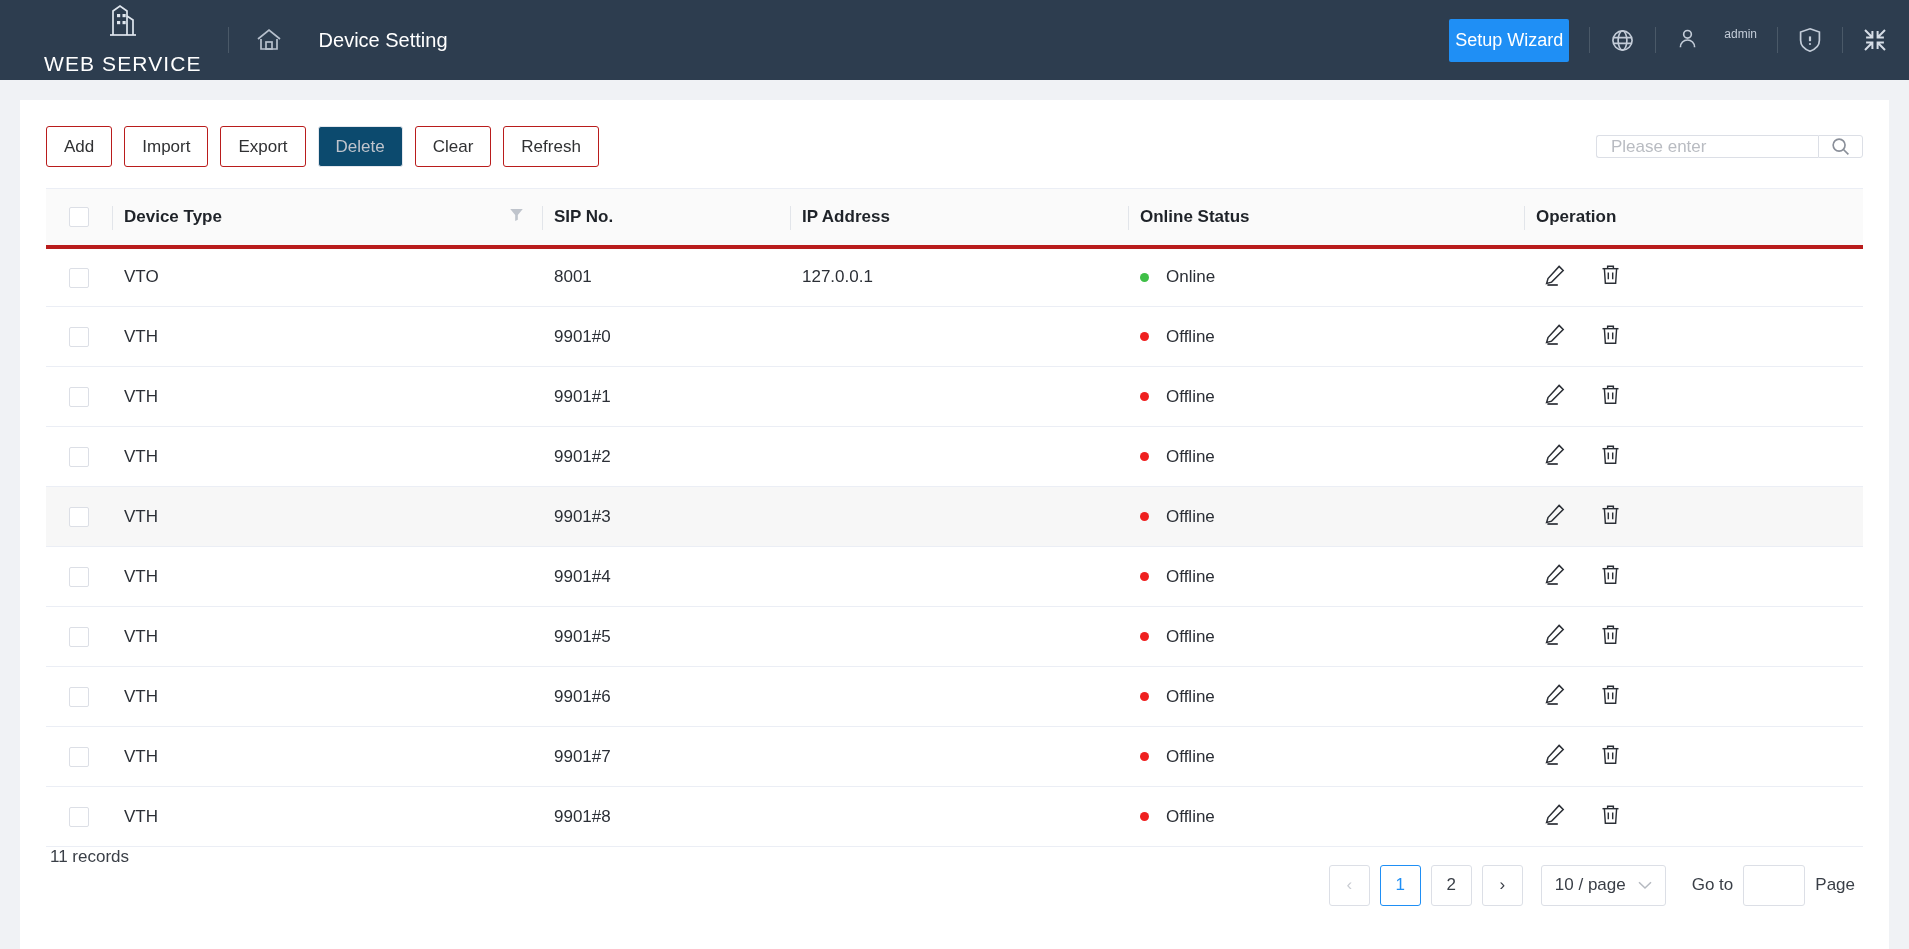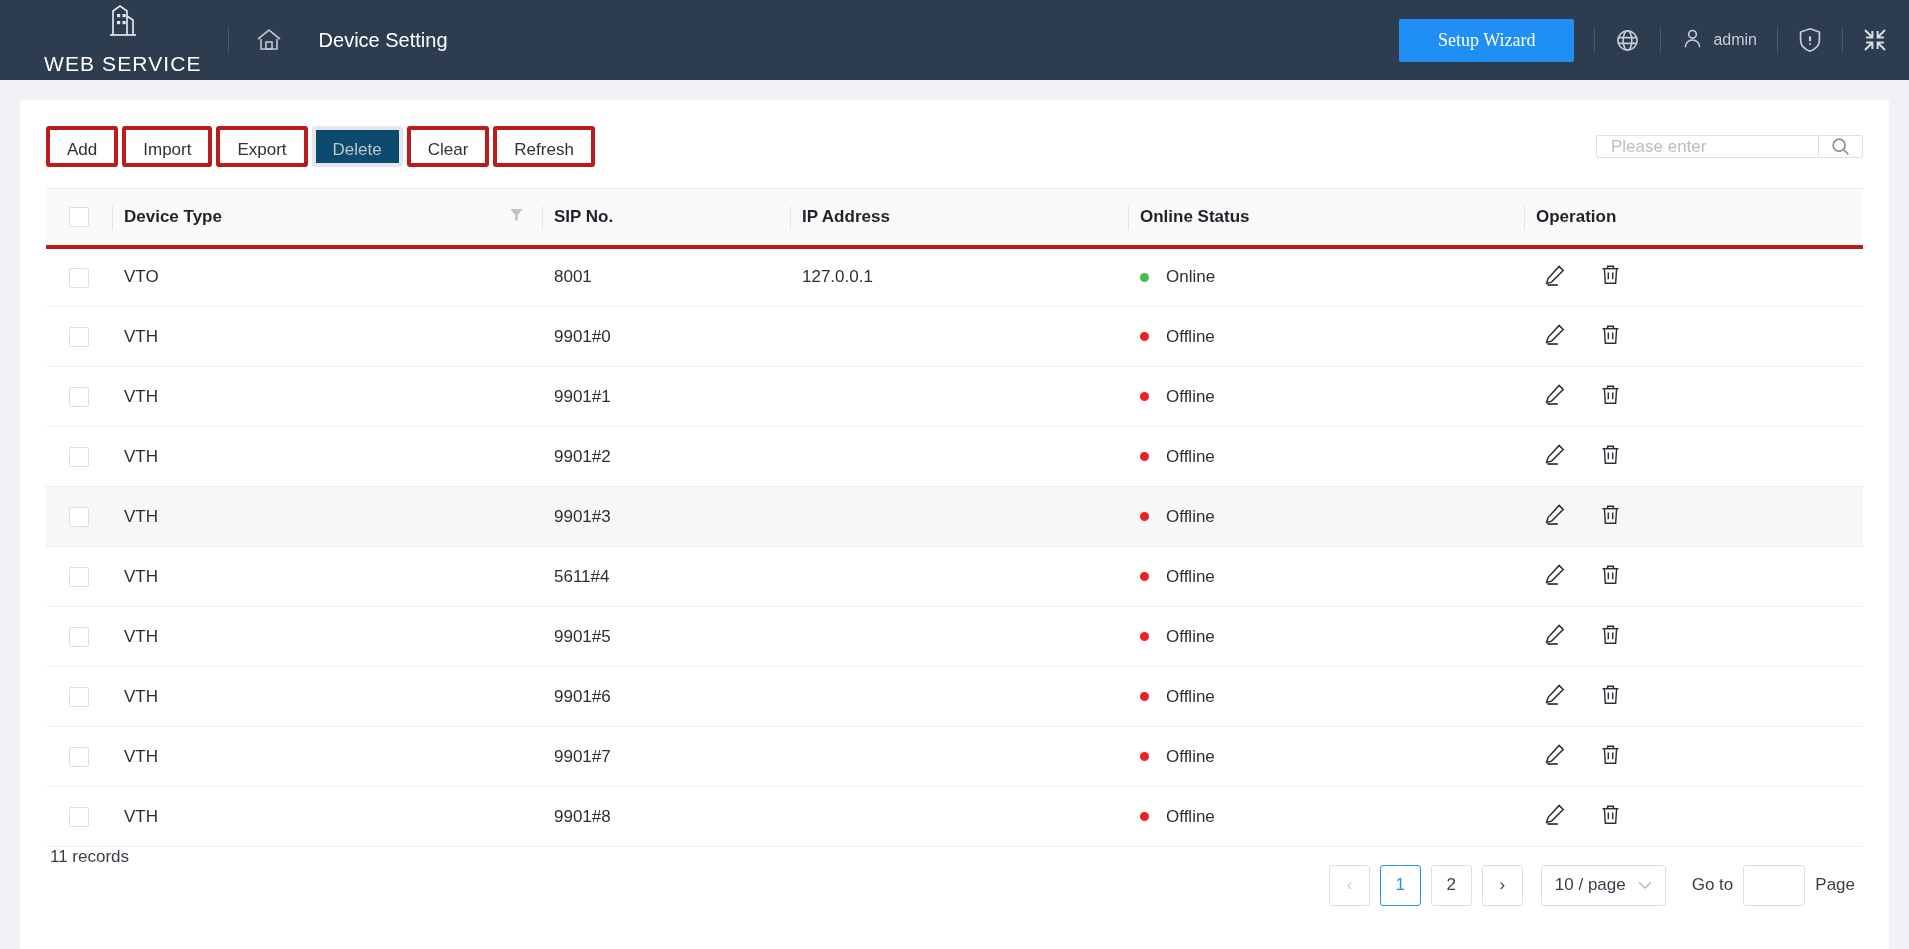--- a/index.html
+++ b/index.html
@@ -48,40 +48,40 @@
     margin-left: auto;
     display: flex;
     align-items: center;
     height: 100%;
   }
   .wizard-btn {
     background: #1f8ff5;
     color: #fff;
     border: none;
     font-size: 18px;
-    font-family: Liberation Serif, serif;
-    padding: 11px 39px;
+    font-family: Liberation Sans, sans-serif;
+    padding: 11px 6px;
     border-radius: 2px;
     cursor: pointer;
     white-space: nowrap;
   }
   .icon-btn {
     display: flex;
     align-items: center;
     justify-content: center;
     cursor: pointer;
     color: #c3ccd8;
   }
   .user-chip {
     display: flex;
-    align-items: center;
-    gap: 9px;
+    align-items: flex-start;
+    gap: 25px;
     cursor: pointer;
     color: #c3ccd8;
-    font-size: 16px;
+    font-size: 12px;
     white-space: nowrap;
   }
   .topbar-right .vsep { margin: 0 20px; }
 
   
   .page {
     padding: 20px 20px 0 20px;
     height: calc(949px - 80px);
   }
   .card {
@@ -95,26 +95,26 @@
   .toolbar {
     display: flex;
     align-items: center;
     margin-bottom: 21px;
   }
   .tb-btn {
     font-family: inherit;
     font-size: 17px;
     color: #303133;
     background: #ffffff;
-    border: 4px solid #b91c1c;
+    border: 1px solid #b91c1c;
     border-radius: 3px;
     padding: 0 17px;
     height: 41px;
     line-height: 39px;
-    margin-right: 4px;
+    margin-right: 12px;
     cursor: pointer;
     white-space: nowrap;
   }
   .tb-btn.disabled {
     color: #c0c4cc;
     background: #0c4a6e;
     border-color: #e4e7ed;
     cursor: not-allowed;
   }
   .search-wrap {
@@ -497,21 +497,21 @@
                     <path d="M8 4.9V2.3h6v2.6"></path>
                     <path d="M4.6 4.9l1 15.3h10.8l1-15.3"></path>
                     <path d="M8.7 9v7M13.3 9v7"></path>
                   </svg></span>
               </span>
             </td>
           </tr>
           <tr>
             <td class="col-chk"><span class="chk"></span></td>
             <td class="col-type">VTH</td>
-            <td class="col-sip">5611#4</td>
+            <td class="col-sip">9901#4</td>
             <td class="col-ip"></td>
             <td class="col-stat">
               <span class="status">
                 <span class="dot" style="background:#ef2020"></span>
                 <span>Offline</span>
               </span>
             </td>
             <td class="col-op">
               <span class="ops">
                 <span class="op-icon"><svg viewBox="0 0 22 22" width="22" height="22" fill="none" stroke="#2b2f36" stroke-width="1.5">

